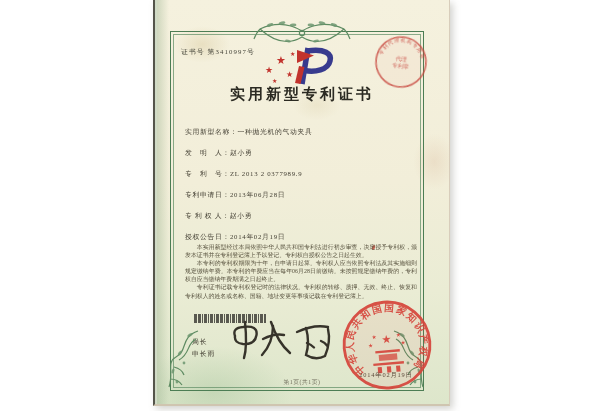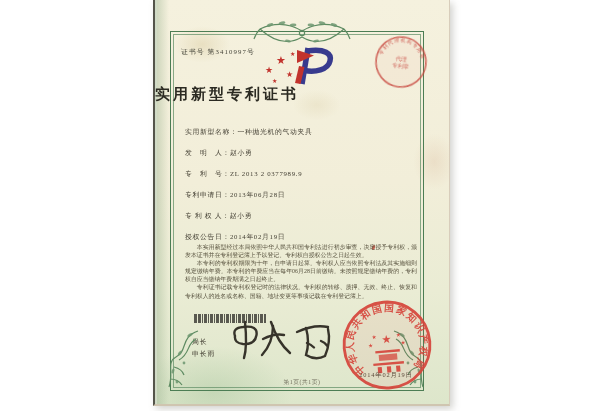--- a/index.html
+++ b/index.html
@@ -38,21 +38,21 @@
   }
   
   .garland{position:absolute;left:97px;top:15px;width:100px;height:36px;z-index:3;}
   .corner{position:absolute;width:36px;height:64px;z-index:3;}
   .corner.bl{left:9px;top:327px;}
   .corner.br{left:237px;top:327px;transform:scaleX(-1);}
   
   .cert-no{position:absolute;left:26px;top:47px;font-size:6.8px;letter-spacing:1.1px;color:#45453a;}
   .logo{position:absolute;left:104px;top:44px;width:86px;height:42px;}
   .title{
-    position:absolute;left:0;right:0;top:85px;text-align:left;
+    position:absolute;left:0;right:0;top:85px;text-align:center;
     font-size:15px;font-weight:bold;letter-spacing:3px;color:#2b2a22;
   }
   .field{position:absolute;left:30px;width:232px;font-size:6.8px;color:#423e32;letter-spacing:.7px;white-space:nowrap;}
   .f0{top:127px}.f1{top:148px}.f2{top:169px}.f3{top:190px}.f4{top:211px}.f5{top:232px}
   .body-text{
     position:absolute;left:30px;top:243px;width:232px;
     font-size:5.9px;line-height:8.1px;color:#56503d;text-align:justify;
   }
   .body-text p{margin:0;text-indent:2em;}
   .barcode{

